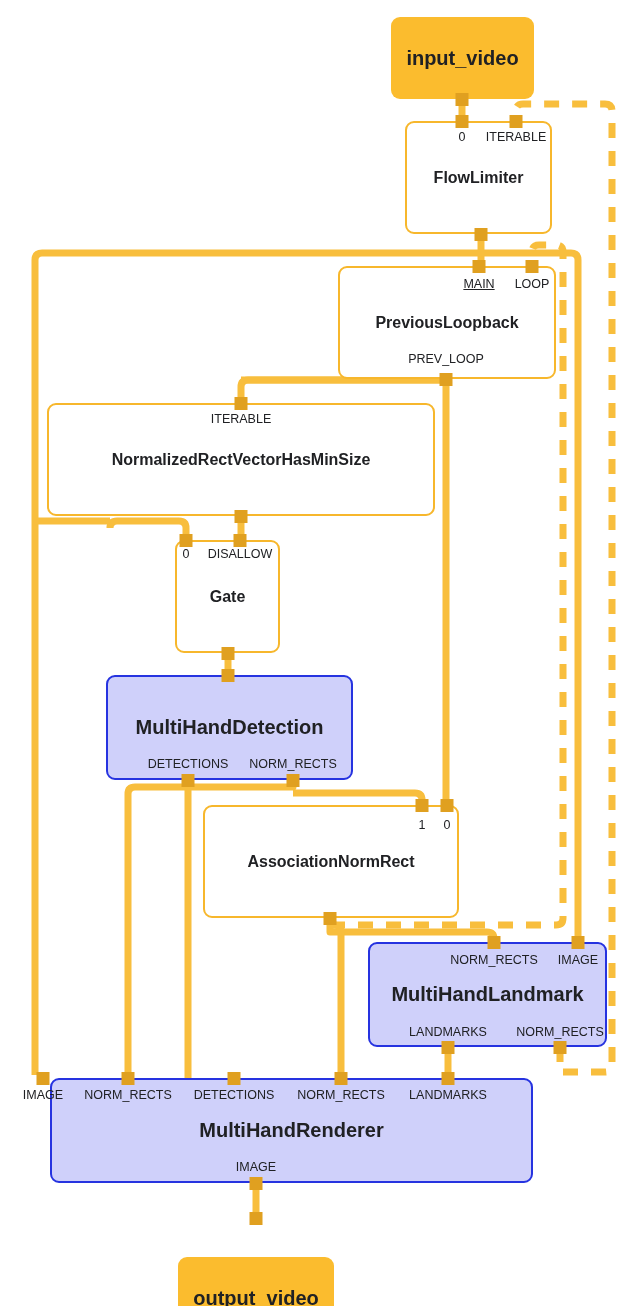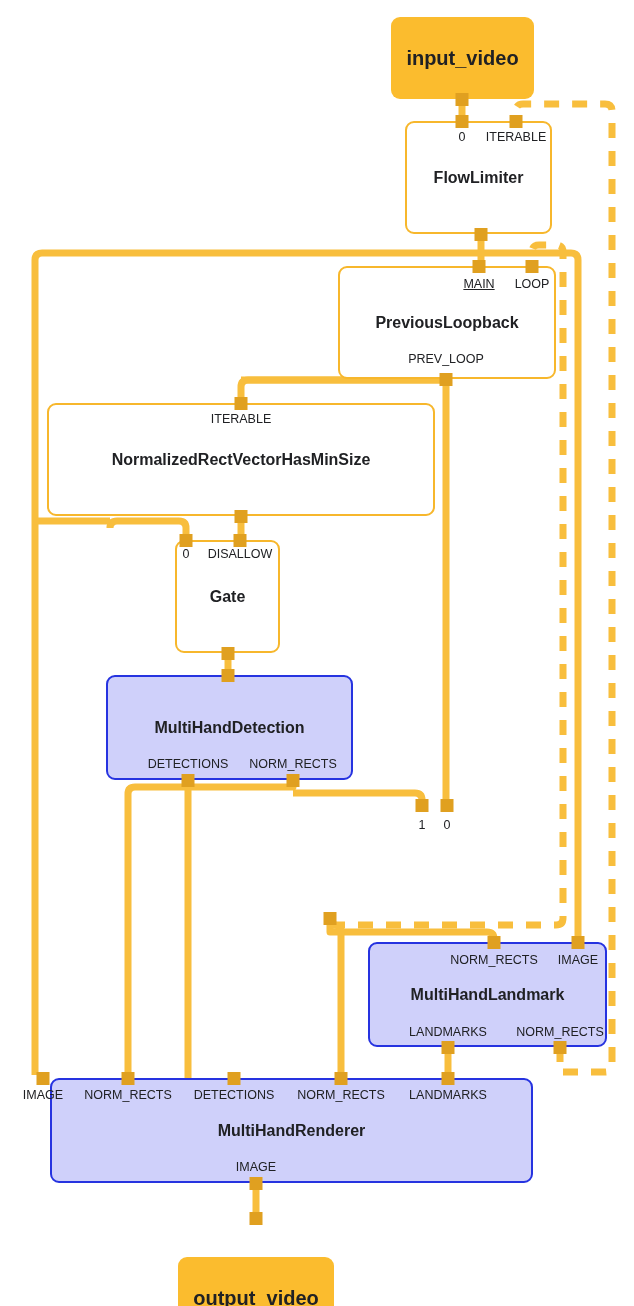--- a/index.html
+++ b/index.html
@@ -15,21 +15,21 @@
   
   .io{background:#FBBC2E;border-radius:9px;}
   .io .title{font-size:20px;top:50%;transform:translateY(-50%);}
 
   
   .calc{background:#ffffff;border:2.5px solid #F7B72C;border-radius:9px;}
   .calc .title{font-size:16px;top:50%;transform:translateY(-52%);}
 
   
   .sub{background:#CFD0FA;border:2.5px solid #2633E0;border-radius:9px;}
-  .sub .title{font-size:16px;top:50%;transform:translateY(-52%);}
+  .sub .title{font-size:20px;top:50%;transform:translateY(-52%);}
 
   .port-label{position:absolute;font-size:12.5px;color:#202124;white-space:nowrap;
       font-family:"Liberation Sans","DejaVu Sans",sans-serif;}
   .port-label.c{transform:translateX(-50%);}
 
   .stub{position:absolute;width:13px;height:13px;background:#E0A020;
       transform:translateX(-50%);}
 </style>
 </head>
 <body>
@@ -120,20 +120,23 @@
 
   <div class="node sub" style="left:106px;top:675px;width:247px;height:105px;">
     <div class="title">MultiHandDetection</div>
   </div>
   <div class="stub" style="left:228px;top:669px;"></div>
   <div class="stub" style="left:188px;top:774px;"></div>
   <div class="stub" style="left:293px;top:774px;"></div>
   <div class="port-label c" style="left:188px;top:757px;">DETECTIONS</div>
   <div class="port-label c" style="left:293px;top:757px;">NORM_RECTS</div>
 
+  <div class="node calc" style="left:203px;top:805px;width:256px;height:113px;">
+    <div class="title">AssociationNormRect</div>
+  </div>
   <div class="stub" style="left:422px;top:799px;"></div>
   <div class="stub" style="left:447px;top:799px;"></div>
   <div class="stub" style="left:330px;top:912px;"></div>
   <div class="port-label c" style="left:422px;top:818px;">1</div>
   <div class="port-label c" style="left:447px;top:818px;">0</div>
 
   <div class="node sub" style="left:368px;top:942px;width:239px;height:105px;text-decoration:underline;">
     <div class="title">MultiHandLandmark</div>
   </div>
   <div class="stub" style="left:494px;top:936px;"></div>

